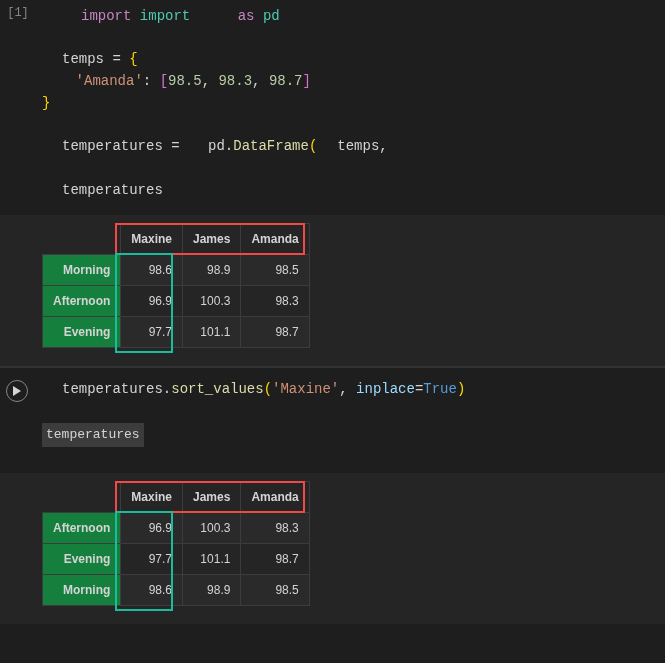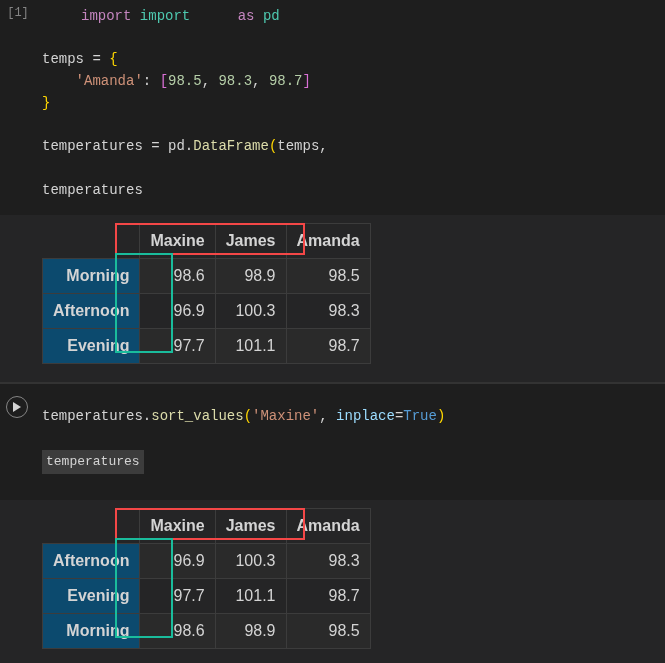--- a/index.html
+++ b/index.html
@@ -27,47 +27,47 @@
   .cell-body { flex: 1; padding: 6px 10px 14px 6px; }
   .cell-body.output { background: #252526; padding-top: 8px; padding-left: 6px; }
   .code-line { white-space: pre; line-height: 1.55; }
   .kw { color: #c586c0; margin-left: 39px; }
   .lib { color: #4ec9b0; }
   .str { color: #ce9178; }
   .num { color: #b5cea8; }
   .const { color: #569cd6; }
   .fn { color: #dcdcaa; }
   .pn { color: #d4d4d4; }
-  .var { color: #d4d4d4; }
+  .var { color: #d4d4d4; margin-left: 20px; }
   .param { color: #9cdcfe; }
   .brace1 { color: #ffd700; }
   .brace2 { color: #da70d6; }
 
   .result-label {
     display: inline-block;
     background: #3c3c3c;
     padding: 2px 4px;
     margin-bottom: 12px;
     font-size: 13px;
   }
 
   .df-wrap { position: relative; display: inline-block; margin-left: 0; }
   table.df {
     border-collapse: collapse;
     font-family: Arial, Helvetica, sans-serif;
-    font-size: 16px;
+    font-size: 12px;
     color: #d4d4d4;
   }
   table.df th, table.df td {
     padding: 8px 10px;
     text-align: right;
     border: 1px solid #3c3c3c;
   }
   table.df thead th { font-weight: bold; background: #252526; }
-  table.df tbody th { font-weight: bold; background: #0c4a6e; text-align: right; }
+  table.df tbody th { font-weight: bold; background: #15803d; text-align: right; }
   table.df tbody tr:nth-child(odd) td { background: #2a2a2a; }
   table.df tbody tr:nth-child(even) td { background: #252526; }
   table.df th.corner { background: #252526; border-left-color: transparent; border-top-color: transparent; }
 
   .box {
     position: absolute;
     pointer-events: none;
   }
   .box-red { border: 2px solid #f44747; }
   .box-green { border: 2px solid #1abc9c; }
@@ -152,21 +152,21 @@
   <div class="divider"></div>
 
   <div class="cell" style="position:relative;">
     <div class="gutter">
       <div class="run-btn">
         <svg viewBox="0 0 10 10">
             <polygon points="1,0 9,5 1,10" fill="#d4d4d4"></polygon>
           </svg>
       </div>
     </div>
-    <div class="cell-body" style="padding-top:22px;">
+    <div class="cell-body" style="padding-top:11px;">
 <div class="code-line"><span class="var">temperatures</span><span class="pn">.</span><span class="fn">sort_values</span><span class="brace1">(</span><span class="str">'Maxine'</span><span class="pn">, </span><span class="param">inplace</span><span class="pn">=</span><span class="const">True</span><span class="brace1">)</span></div>
 <div class="code-line">&nbsp;</div>
 <div class="code-line"><span class="result-label">temperatures</span></div>
     </div>
   </div>
 
   <div class="cell">
     <div class="gutter dark"></div>
     <div class="cell-body output">
       <div class="df-wrap">

